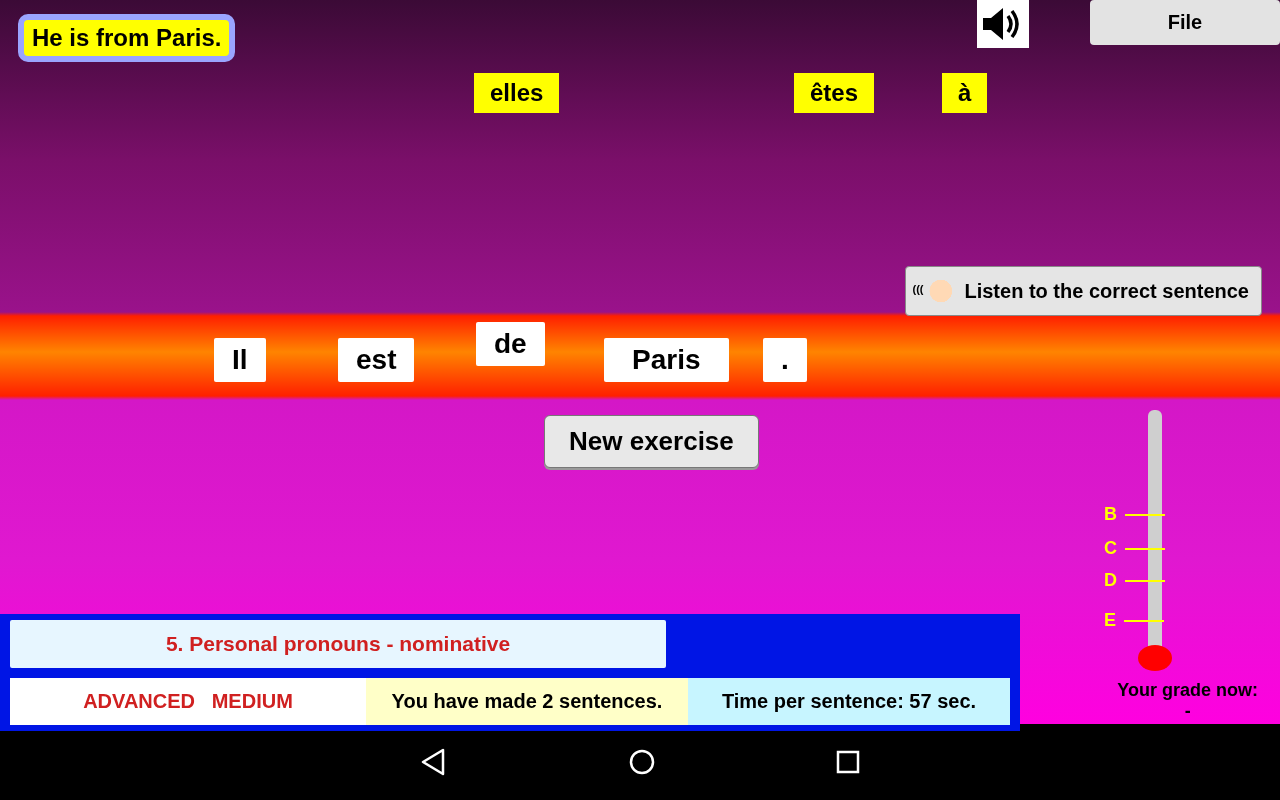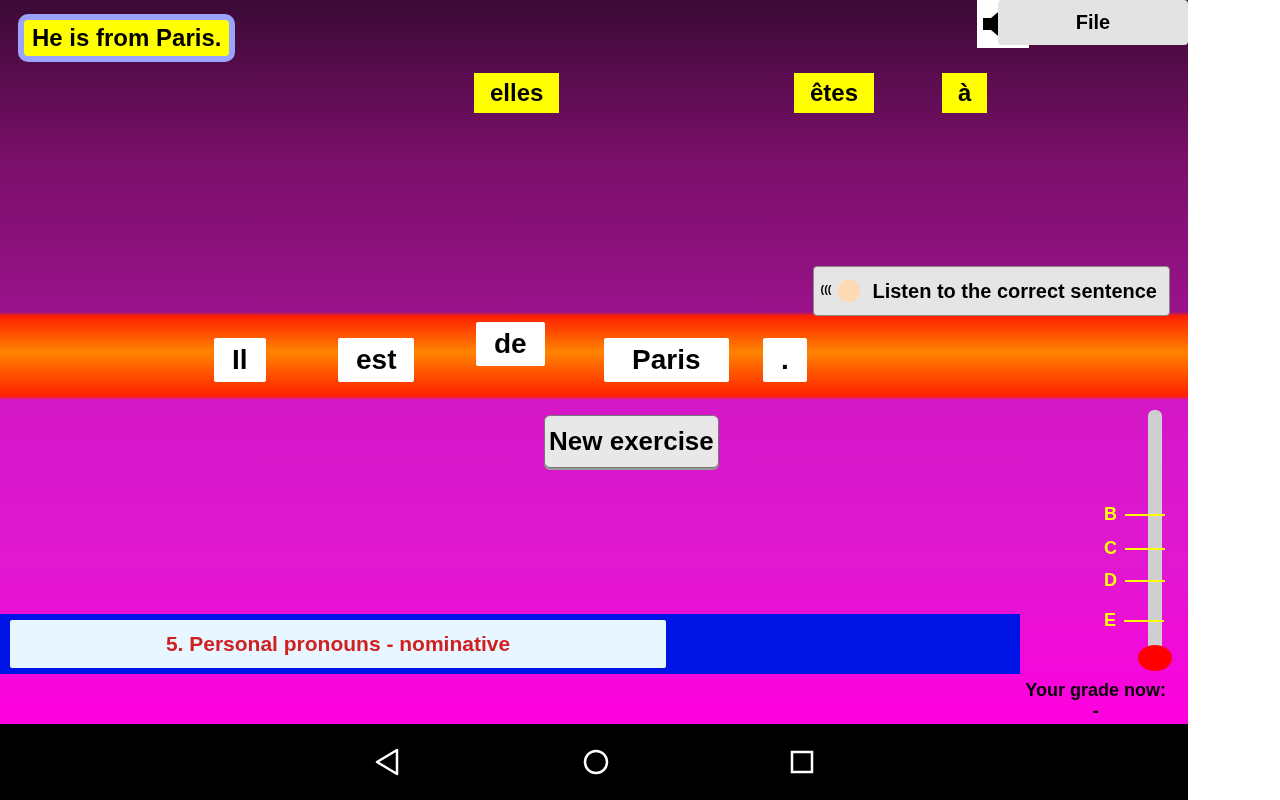--- a/index.html
+++ b/index.html
@@ -6,21 +6,21 @@
     margin: 0;
     padding: 0;
     width: 1280px;
     height: 800px;
     overflow: hidden;
     font-family: Arial, Helvetica, sans-serif;
     font-weight: bold;
   }
   .stage {
     position: relative;
-    width: 1188px;
+    width: 1280px;
     height: 800px;
     background:
       linear-gradient(
         to bottom,
         #3b0a36 0%,
         #7a0f69 20%,
         #9a128b 39%,
         #ff2000 39.5%,
         #ff8400 44%,
         #ff2000 49.5%,
@@ -77,21 +77,21 @@
     align-items: center; justify-content: center;
   }
   .new-exercise {
     position: absolute;
     left: 544px; top: 415px;
     background: #e8e8e8;
     border: 1px solid #777;
     border-radius: 6px;
     box-shadow: 0 2px 0 #999;
     font-size: 26px;
-    padding: 10px 4px;
+    padding: 10px 24px;
   }
   .listen-btn {
     position: absolute;
     right: 18px; top: 266px;
     background: #e5e5e5;
     border: 1px solid #888;
     border-radius: 4px;
     padding: 8px 12px;
     display: flex;
     align-items: center;
@@ -210,20 +210,28 @@
   <div class="tile-white" style="position:absolute; left:338px; top:338px;">est</div>
   <div class="tile-white" style="position:absolute; left:476px; top:322px;">de</div>
   <div class="tile-white" style="position:absolute; left:604px; top:338px; padding-left:28px; padding-right:28px;">Paris</div>
   <div class="tile-white" style="position:absolute; left:763px; top:338px;">.</div>
 
   <div class="new-exercise">New exercise</div>
 
 
   <div class="status-wrap">
     <div class="lesson-title">5. Personal pronouns - nominative</div>
+    <div class="status-row">
+      <div class="status-cell cell-level">
+        <span>ADVANCED</span>&nbsp;&nbsp;
+        <span>MEDIUM</span>
+      </div>
+      <div class="status-cell cell-count">You have made 2 sentences.</div>
+      <div class="status-cell cell-time">Time per sentence: 57 sec.</div>
+    </div>
   </div>
 
   <div class="thermo">
     <div class="tick" style="top:94px;">B</div>
     <div class="tick" style="top:128px;">C</div>
     <div class="tick" style="top:160px;">D</div>
     <div class="tick" style="top:200px;">E</div>
     <div class="thermo-bulb"></div>
   </div>
 

